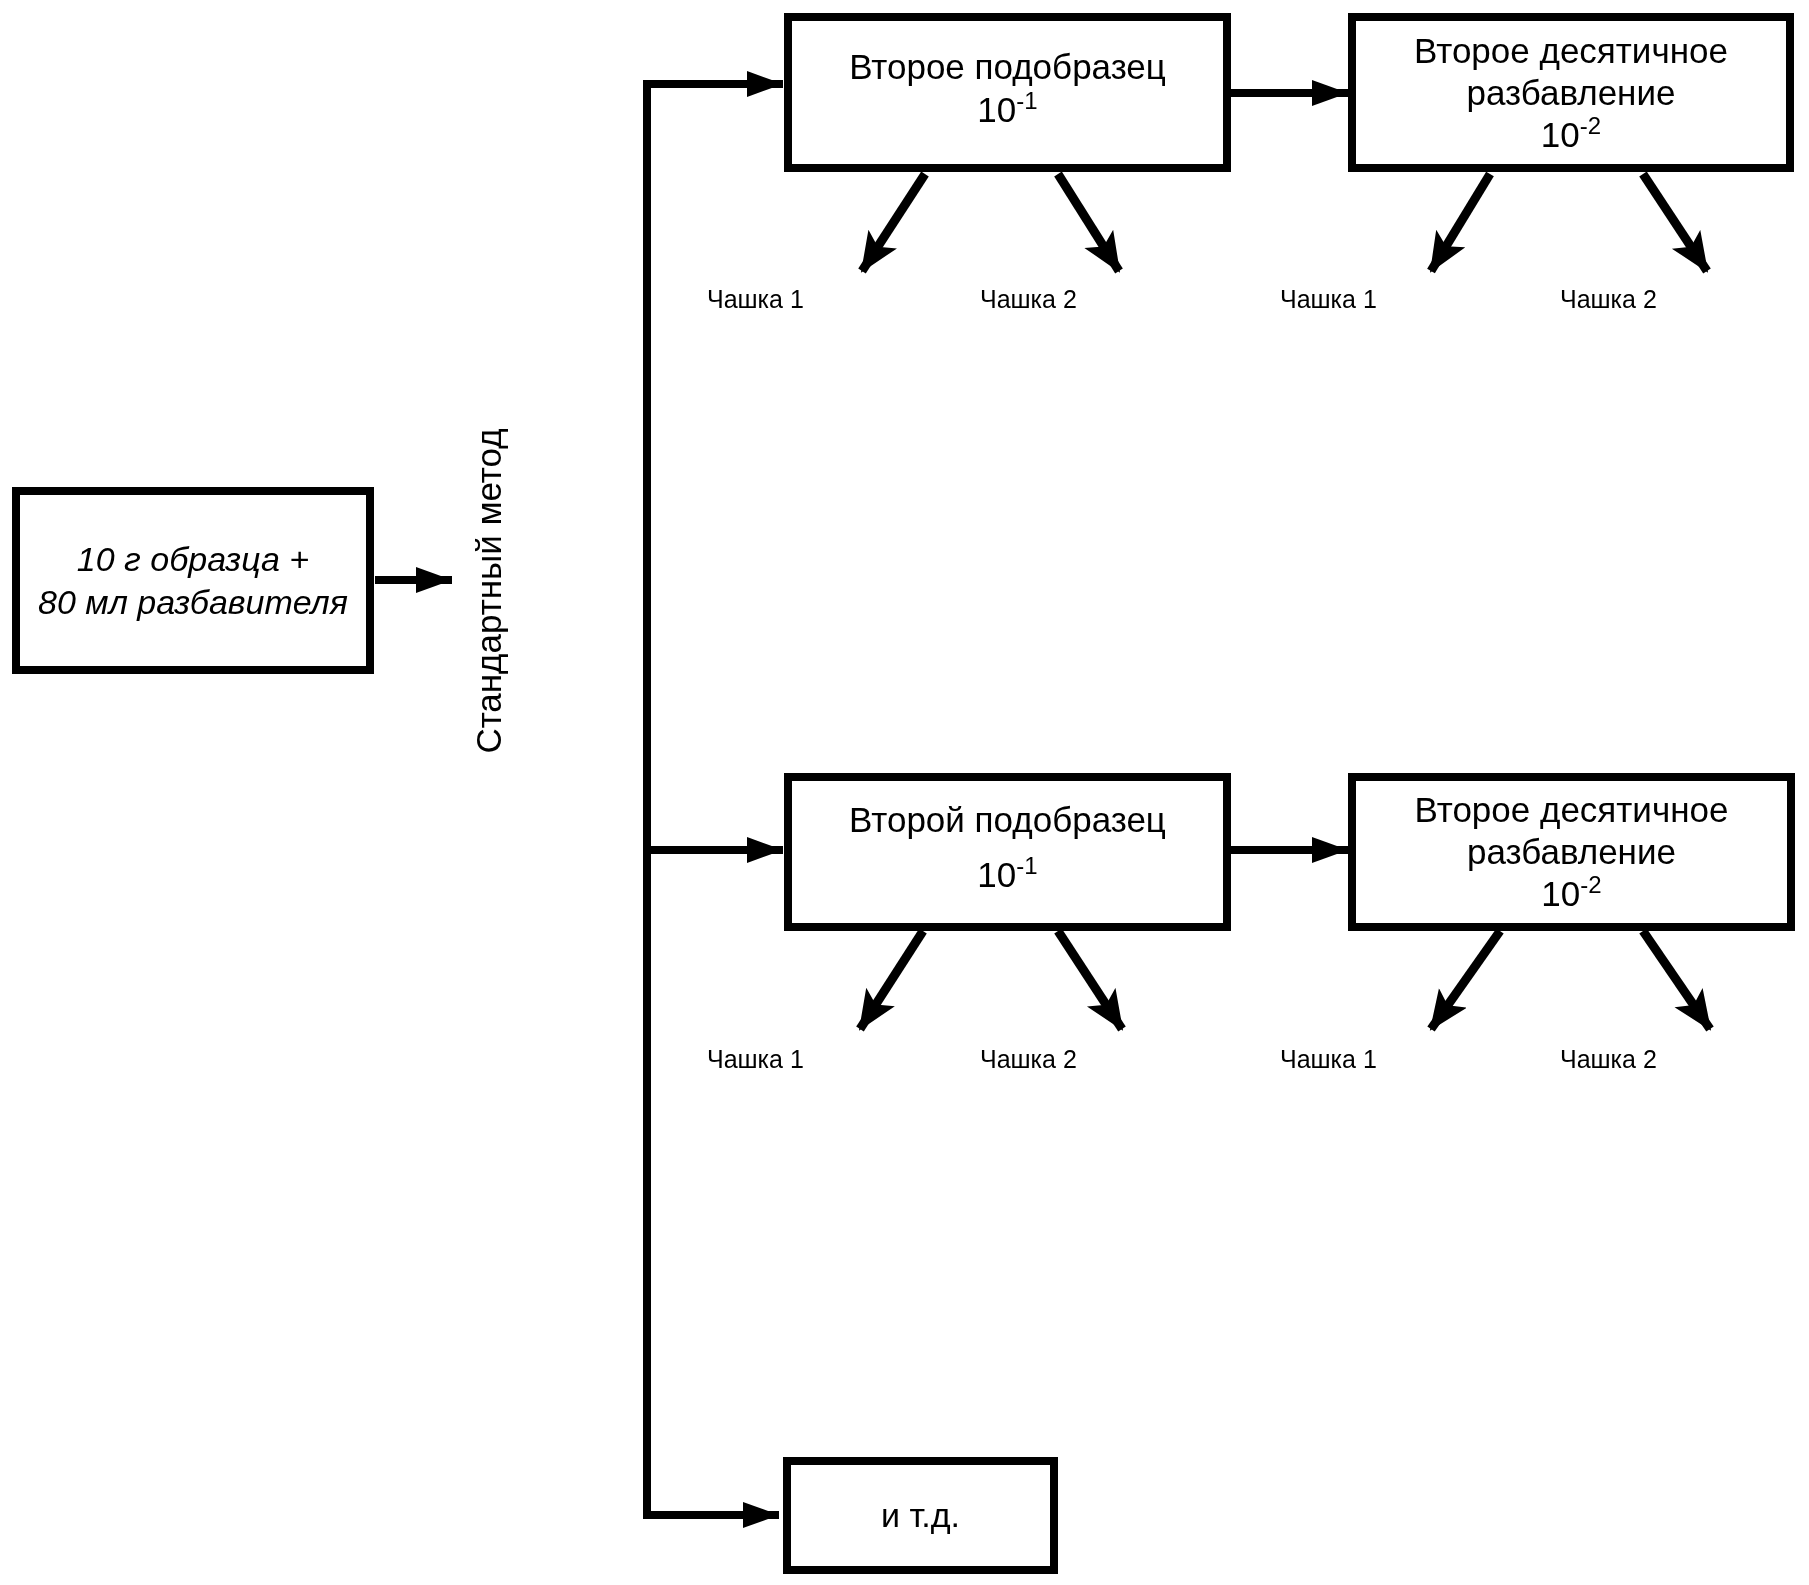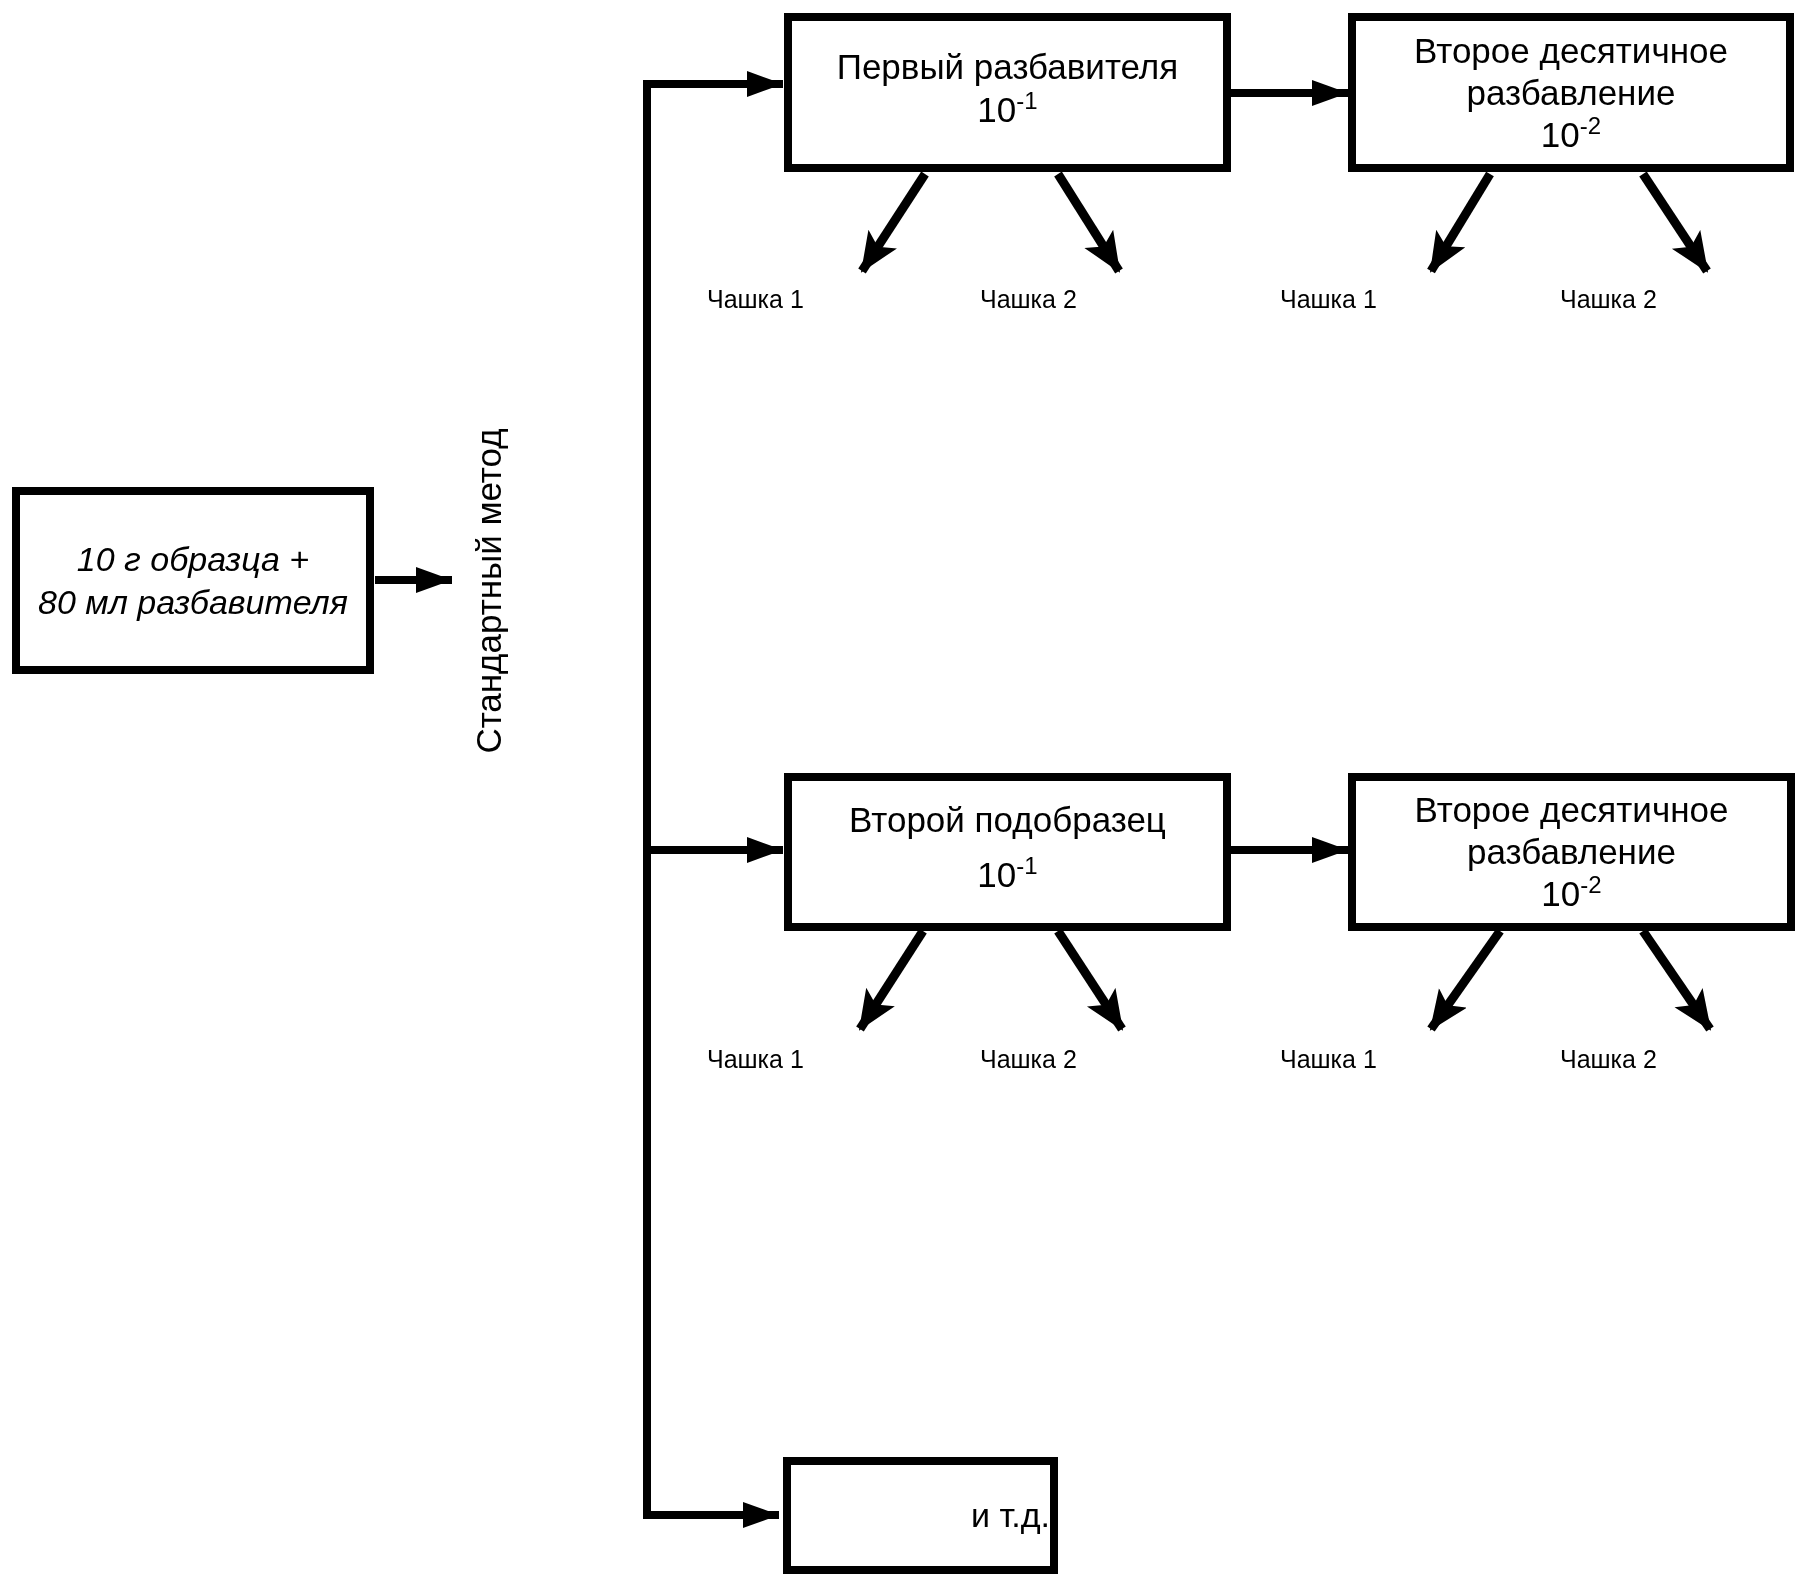--- a/index.html
+++ b/index.html
@@ -34,21 +34,21 @@
     text-align: center;
     font-size: 35px;
     line-height: 43px;
     color: #000000;
   }
   .fbox.source      { left: 12px;   top: 487px;  width: 362px; height: 187px; font-size: 34px; font-style: italic; }
   .fbox.sub1        { left: 784px;  top: 13px;   width: 447px; height: 159px; padding-bottom: 10px; }
   .fbox.dil1        { left: 1348px; top: 13px;   width: 446px; height: 159px; line-height: 42px; }
   .fbox.sub2        { left: 784px;  top: 773px;  width: 447px; height: 158px; padding-bottom: 10px; gap: 12px; }
   .fbox.dil2        { left: 1348px; top: 773px;  width: 447px; height: 158px; line-height: 42px; }
-  .fbox.etc         { left: 783px;  top: 1457px; width: 275px; height: 117px; font-size: 34px; align-items: flex-end; }
+  .fbox.etc         { left: 783px;  top: 1457px; width: 275px; height: 117px; font-size: 34px; }
   .dilution {
     display: inline-block;
   }
   .dilution sup {
     font-size: 24px;
     vertical-align: super;
     line-height: 0;
   }
   .plate-label {
     position: absolute;
@@ -111,21 +111,21 @@
   </svg>
 
   <div class="fbox source">
     <div>10 г образца +</div>
     <div>80 мл разбавителя</div>
   </div>
 
   <div class="method-label">Стандартный метод</div>
 
   <div class="fbox sub1">
-    <div>Первый разбавителя</div>
+    <div>Второе подобразец</div>
     <div class="dilution"><span>10</span><sup>-1</sup></div>
   </div>
 
   <div class="fbox dil1">
     <div>Второе десятичное</div>
     <div>разбавление</div>
     <div class="dilution"><span>10</span><sup>-2</sup></div>
   </div>
 
   <div class="plate-label row1-label p1">Чашка 1</div>

